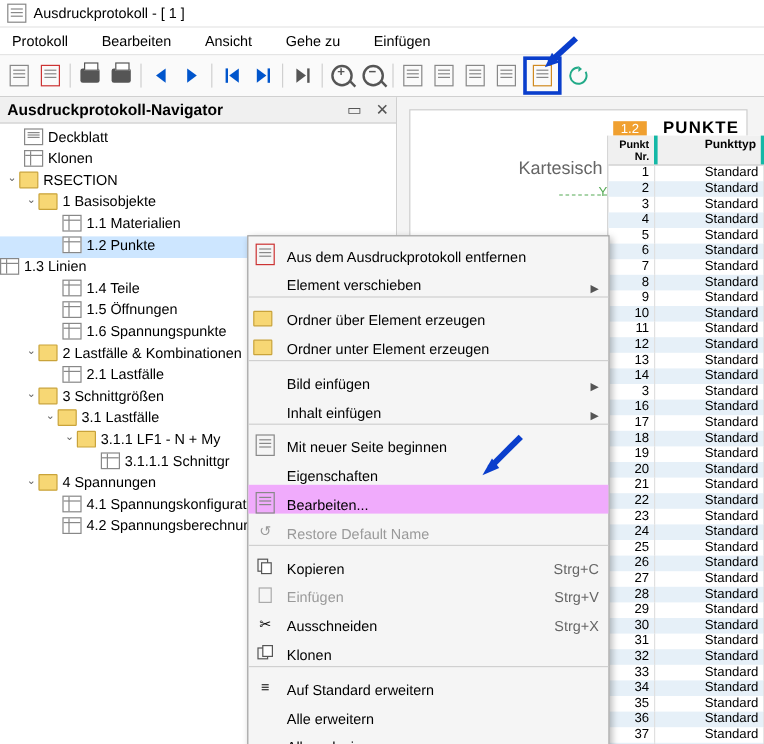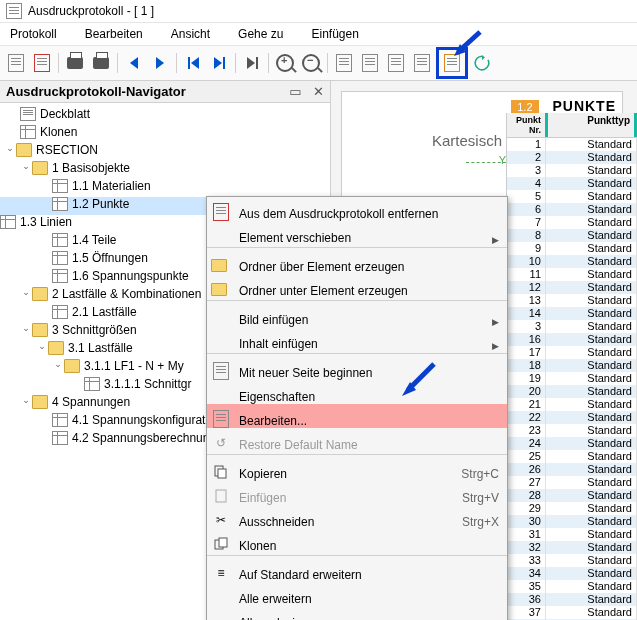--- a/index.html
+++ b/index.html
@@ -53,21 +53,21 @@
   .table .hdr{display:flex;background:#f0f0f0;border-bottom:1px solid #ccc}
   .table .hdr div{padding:2px 4px;border-right:3px solid #14b8a6;font-weight:bold}
   .table .row{display:flex;height:13px}
   .table .row:nth-child(even){background:#e6f0f8}
   .table .row div{border-right:1px solid #e0e0e0;padding:0 4px}
   .c1{width:30px;text-align:right}
   .c2{flex:1;text-align:right}
   
   .ctx{position:absolute;left:206px;top:196px;width:300px;background:#f5f5f5;border:1px solid #a0a0a0;box-shadow:2px 2px 6px rgba(0,0,0,.3);font-size:12px;z-index:10}
   .ctx .row{display:flex;align-items:flex-end;height:24px;padding:0 8px 0 4px}
-  .ctx .row.on{background:#fca5a5}
+  .ctx .row.on{background:#f0abfc}
   .ctx .row.dis{color:#9a9a9a}
   .ctx .ic{width:20px;height:18px;margin-right:8px;display:flex;align-items:center;justify-content:center}
   .ctx .lbl{flex:1}
   .ctx .sc{color:#666}
   .ctx .sub{font-size:9px;color:#555}
   .ctx hr{border:none;border-top:1px solid #d0d0d0;margin:2px 0}
   
   .big-arrow{position:absolute;z-index:20}
   .big-arrow svg{display:block}
 </style>

